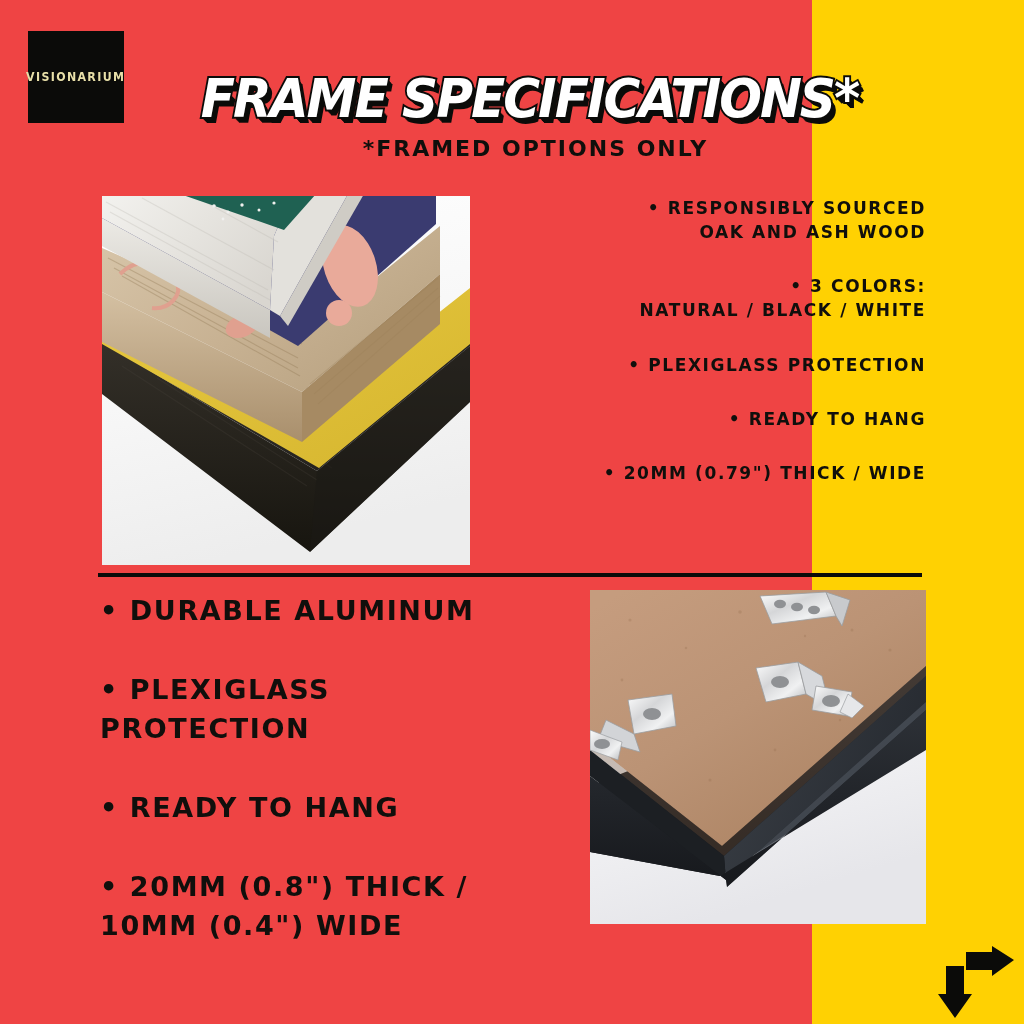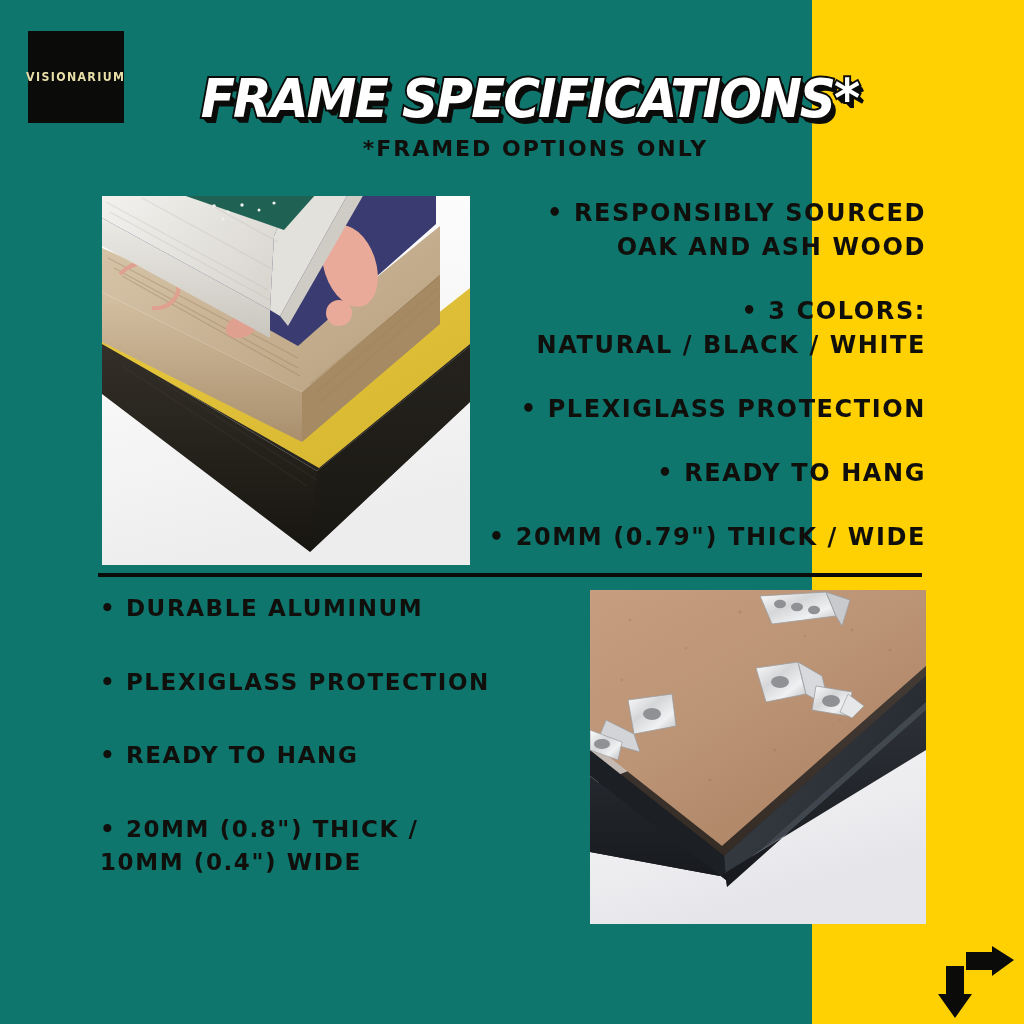--- a/index.html
+++ b/index.html
@@ -13,21 +13,21 @@
     background: #FFD102;
     font-family: "Liberation Sans", sans-serif;
     overflow: hidden;
     position: relative;
   }
   .canvas {
     position: absolute;
     left: 0; top: 0;
     width: 812px;
     height: 1024px;
-    background: #0f766e;
+    background: #ef4444;
   }
 
   
   .logo-box {
     position: absolute;
     left: 28px;
     top: 31px;
     width: 96px;
     height: 92px;
     background: #0B0B09;
@@ -118,40 +118,40 @@
   .list-right {
     position: absolute;
     left: 480px;
     top: 196px;
     width: 446px;
     text-align: right;
   }
   .list-right .li {
     color: #100F0C;
     font-family: "DejaVu Sans", sans-serif;
-    font-size: 24px;
+    font-size: 17px;
     font-weight: 700;
     letter-spacing: 1.6px;
     line-height: 1.42;
     margin-bottom: 30px;
     white-space: pre-line;
   }
   .list-right .li:last-child { margin-bottom: 0; }
 
   .list-left {
     position: absolute;
     left: 100px;
     top: 592px;
     width: 440px;
     text-align: left;
   }
   .list-left .li {
     color: #100F0C;
     font-family: "DejaVu Sans", sans-serif;
-    font-size: 23px;
+    font-size: 27px;
     font-weight: 700;
     letter-spacing: 1.6px;
     line-height: 1.42;
     margin-bottom: 41px;
     white-space: pre-line;
   }
   .list-left .li:last-child { margin-bottom: 0; }
 
   
   .divider {

